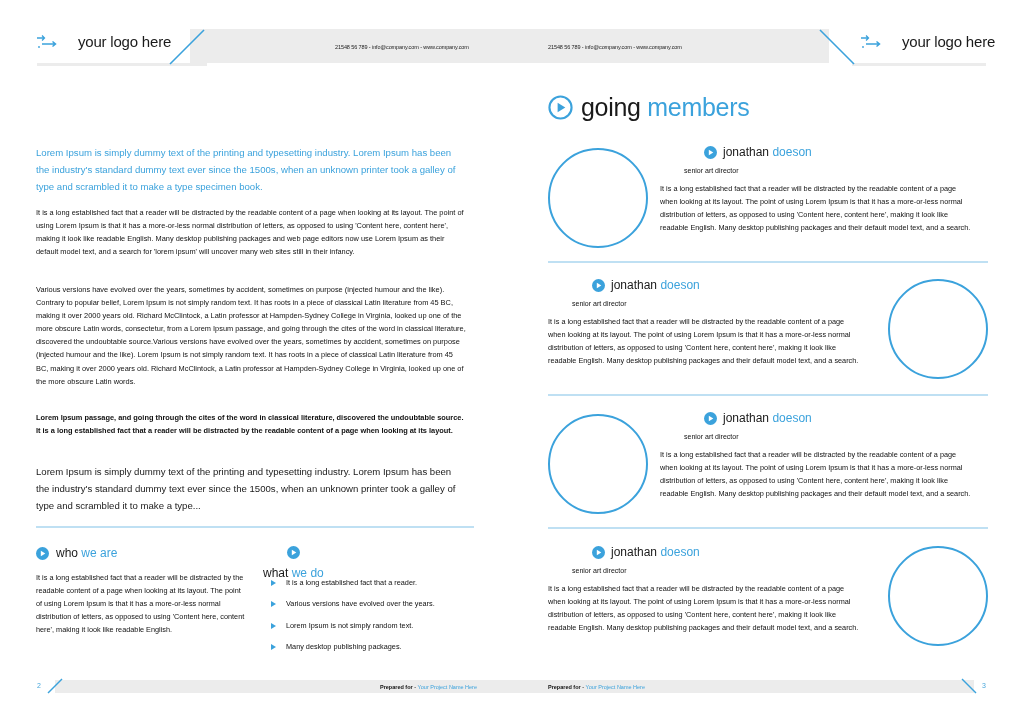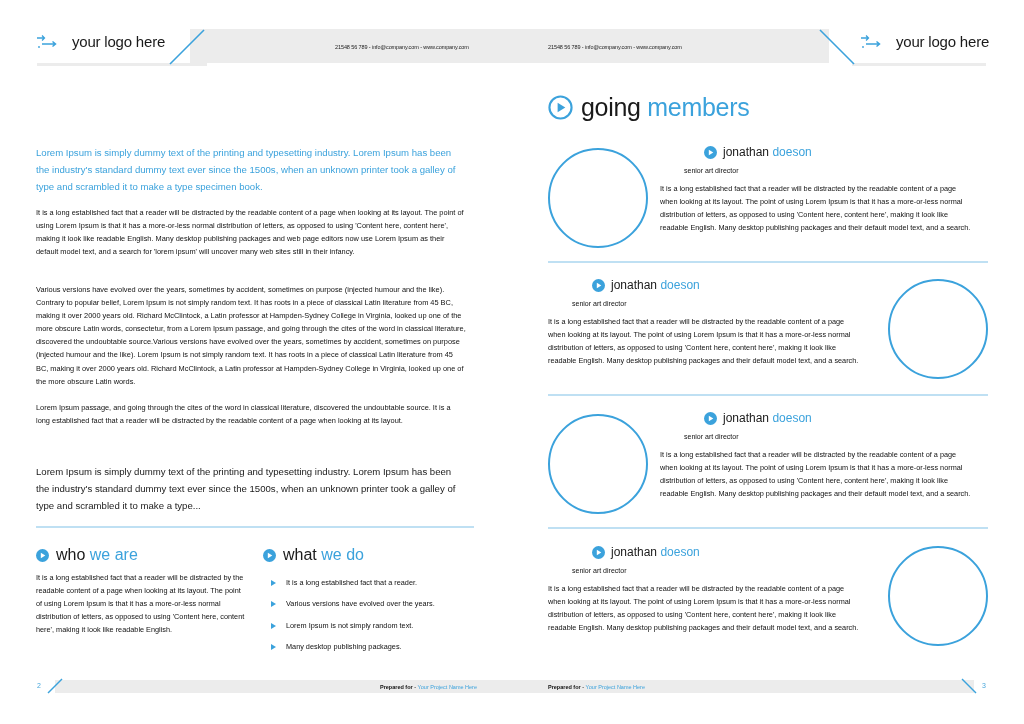--- a/index.html
+++ b/index.html
@@ -11,21 +11,21 @@
     .page-right { left: 512px; }
 
     
     .header-bar { position: absolute; top: 29px; height: 34px; background: #ececec; }
     .page-left .header-bar { left: 190px; right: 0; }
     .page-right .header-bar { left: 0; right: 195px; }
     .header-underline { position: absolute; top: 63px; height: 3px; background: #ececec; }
     .page-left .header-underline { left: 37px; width: 170px; }
     .page-right .header-underline { left: 340px; width: 134px; }
     .slash { position: absolute; }
-    .logo { position: absolute; top: 33px; display: flex; align-items: center; gap: 14px; }
+    .logo { position: absolute; top: 33px; display: flex; align-items: center; gap: 20px; }
     .page-left .logo { left: 36px; }
     .page-right .logo { left: 348px; }
     .logo-text { font-size: 15px; color: #1a1a1a; letter-spacing: -0.2px; }
     .contact { position: absolute; top: 44px; font-size: 5.5px; color: #222; letter-spacing: -0.1px; }
     .page-left .contact { left: 335px; }
     .page-right .contact { left: 36px; }
 
     
     .footer-bar { position: absolute; top: 680px; height: 13px; background: #ececec; }
     .page-left .footer-bar { left: 55px; right: 0; }
@@ -42,27 +42,27 @@
     .big-title { position: absolute; top: 93px; display: flex; align-items: center; gap: 8px; font-size: 25px; letter-spacing: -0.3px; }
     .page-left .big-title { left: 36px; }
     .page-right .big-title { left: 36px; }
     .accent { color: #3ba2dc; }
     .play-outline { width: 25px; height: 25px; }
 
     .lead { position: absolute; left: 36px; top: 144px; width: 420px; font-size: 9.6px; line-height: 17px; color: #3ba2dc; }
     .para { position: absolute; left: 36px; width: 430px; font-size: 7.4px; line-height: 13.1px; color: #111; }
     .p1 { top: 206px; }
     .p2 { top: 283px; }
-    .p3 { top: 401px; }
+    .p3 { top: 411px; font-weight: bold; }
     .lead2 { position: absolute; left: 36px; top: 463px; width: 430px; font-size: 9.6px; line-height: 17px; color: #1a1a1a; }
     .divider-left { position: absolute; left: 36px; top: 526px; width: 438px; height: 2px; background: #bfe0f3; }
 
-    .sub-title { position: absolute; top: 546px; display: flex; align-items: center; gap: 7px; font-size: 16px; }
+    .sub-title { position: absolute; top: 546px; display: flex; align-items: center; gap: 7px; font-size: 12px; }
     .st-who { left: 36px; }
-    .st-what { left: 263px; }
+    .st-what { left: 263px; flex-direction: column; }
     .play-filled { width: 13px; height: 13px; }
     .who-text { position: absolute; left: 36px; top: 571px; width: 210px; font-size: 7.3px; line-height: 13.1px; color: #111; }
     .what-list { position: absolute; left: 271px; top: 572px; list-style: none; }
     .what-list li { display: flex; align-items: center; gap: 10px; font-size: 7.3px; height: 21.5px; line-height: 10px; color: #111; }
     .bullet { width: 0; height: 0; border-top: 3px solid transparent; border-bottom: 3px solid transparent; border-left: 5px solid #3ba2dc; display: inline-block; }
 
     
     .member { position: absolute; left: 36px; width: 440px; height: 128px; }
     .avatar { position: absolute; width: 100px; height: 100px; border: 2.5px solid #3ba2dc; border-radius: 50%; }
     .member .mname { position: absolute; display: flex; align-items: center; gap: 6px; font-size: 12px; margin-left: 44px; }

